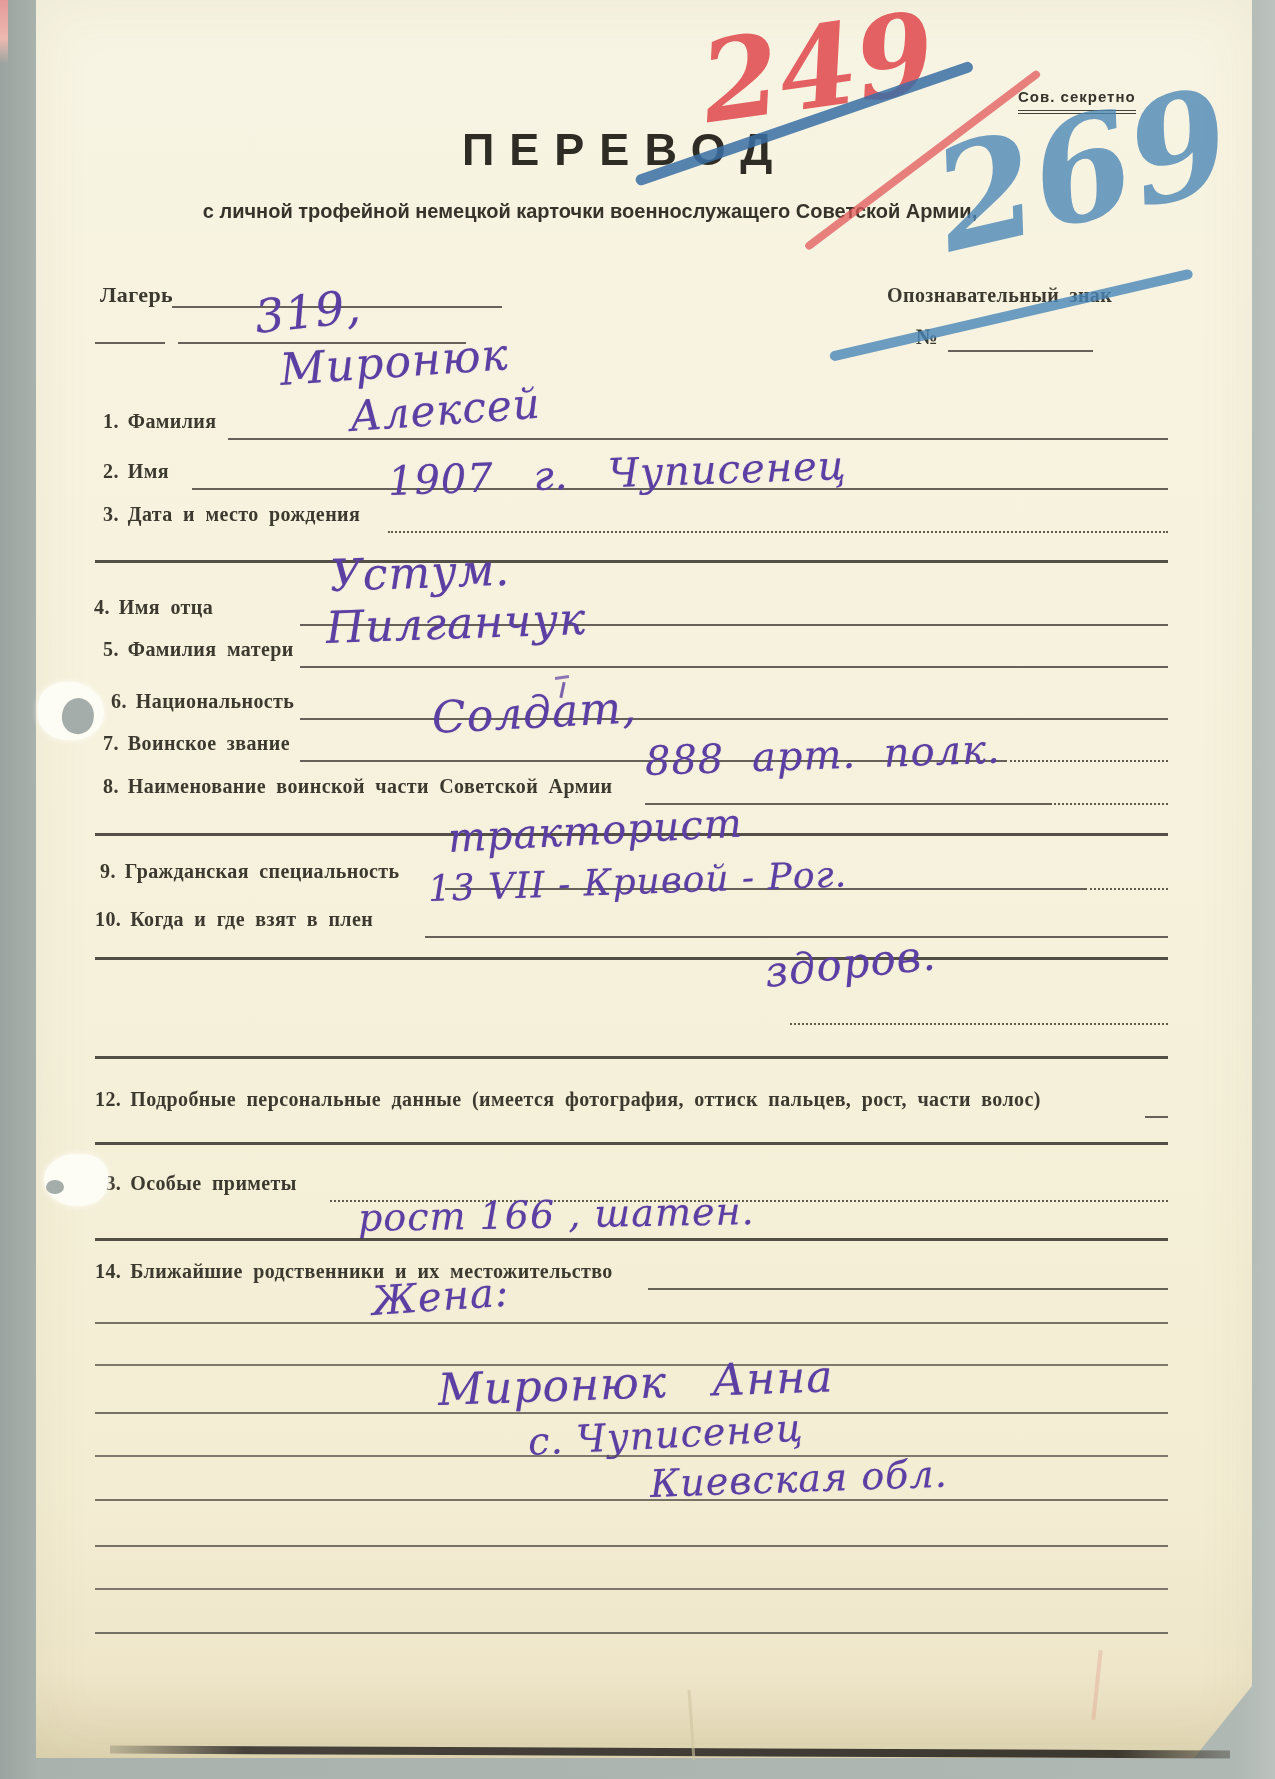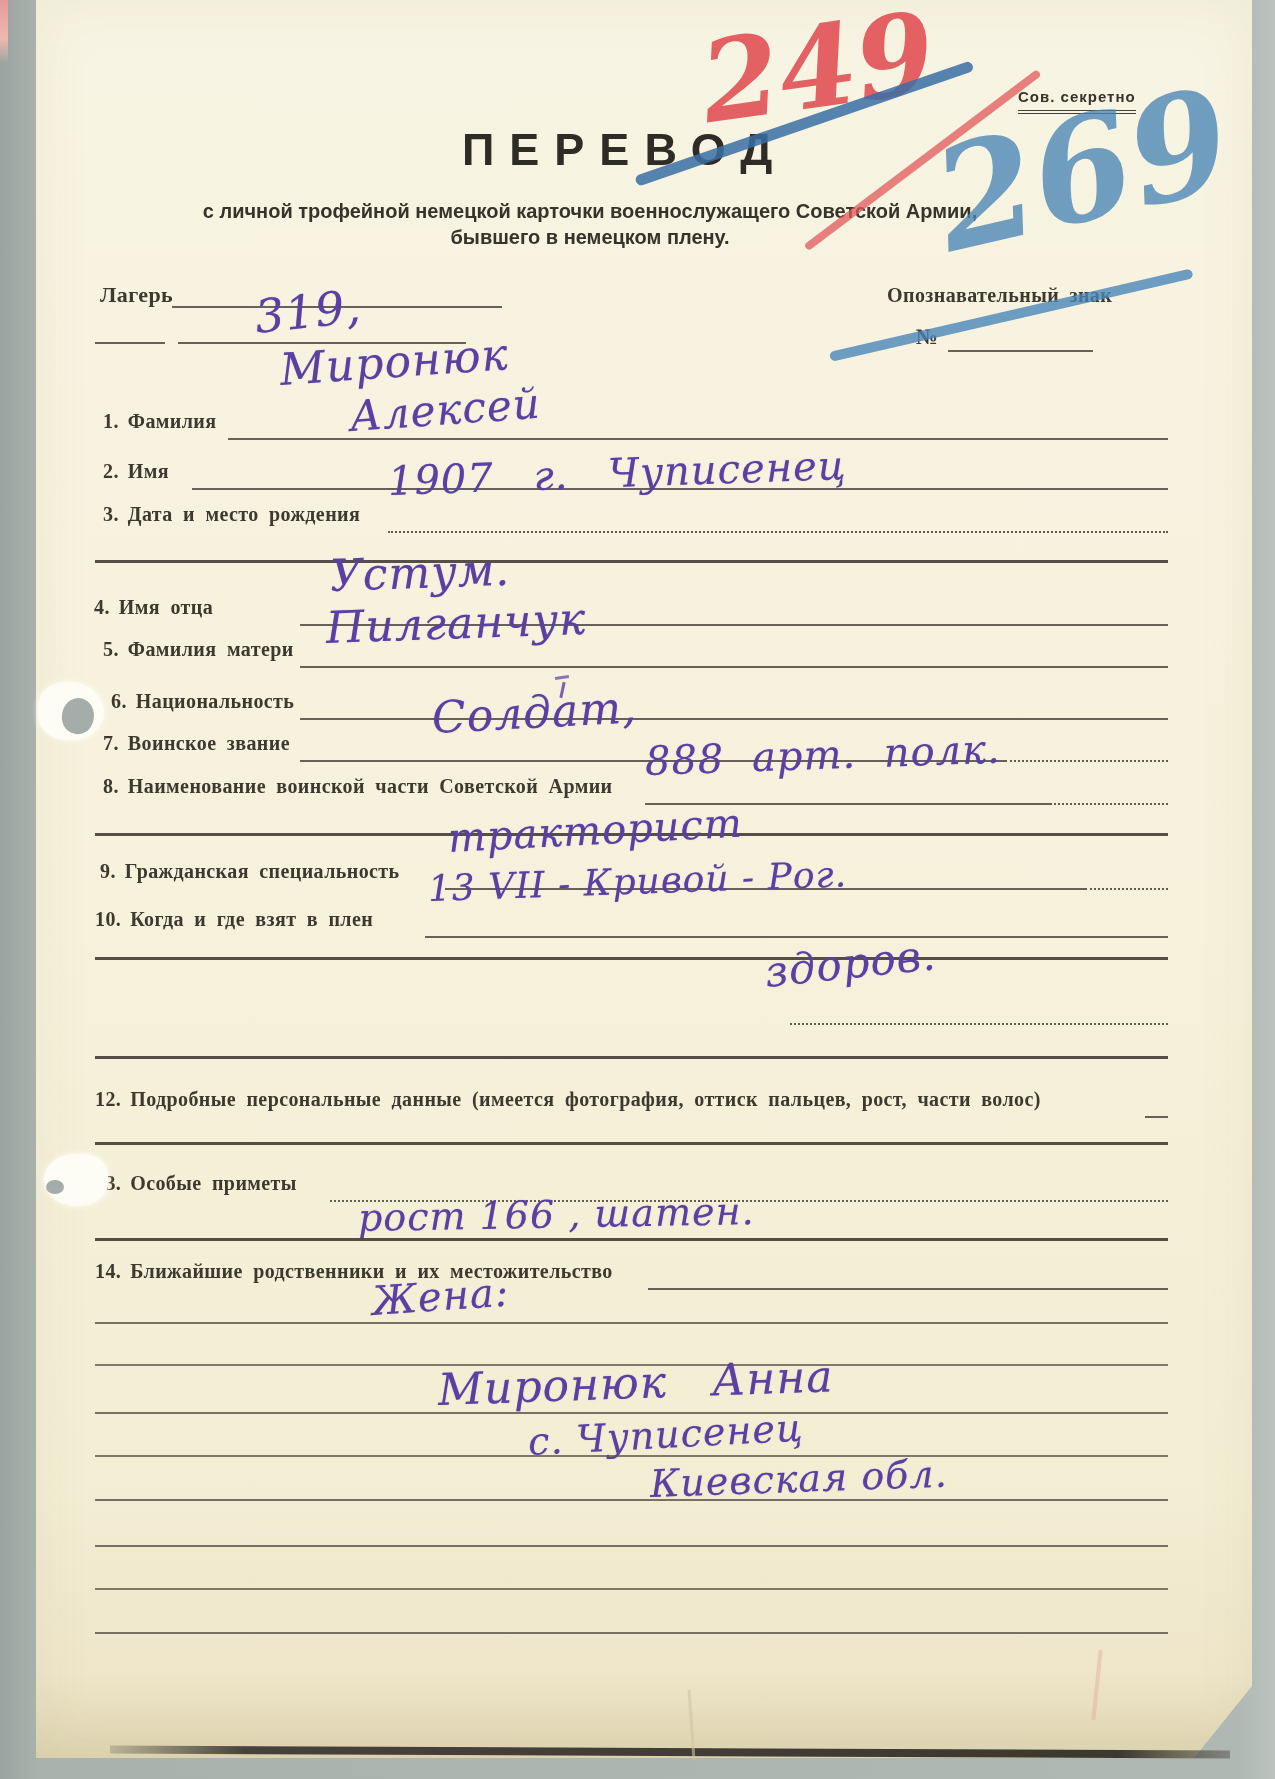--- a/index.html
+++ b/index.html
@@ -51,21 +51,20 @@
   <div class="paper"></div>
   <div class="paper-edge-bottom"></div>
 
   <div style="position:absolute;left:0;top:0;width:8px;height:64px;background:linear-gradient(180deg,#e59a9a,#edb9b0 60%,rgba(237,185,176,0));"></div>
 
   <div class="hdr underline-dbl" style="left:1018px; top:88px; font-size:15px; font-weight:700; letter-spacing:1px;">Сов. секретно</div>
 
   <div class="hdr" style="left:462px; top:124px; font-size:45px; font-weight:700; letter-spacing:15px; color:#2e2c24;">ПЕРЕВОД</div>
 
   <div class="hdr" style="left:140px; top:200px; width:900px; text-align:center; font-size:20px; font-weight:700;">с личной трофейной немецкой карточки военнослужащего Советской Армии,</div>
-  <div class="hdr" style="left:140px; top:226px; width:900px; text-align:center; font-size:20px; font-weight:700;">бывшего в немецком плену.</div>
 
   <div class="pencil" style="left:702px; top:18px; font-size:112px; color:#e0484d; opacity:.85; transform:rotate(-8deg);">249</div>
   <div class="stroke" style="left:636px; top:176px; width:356px; height:11px; background:#3a6fa5; opacity:.85; transform:rotate(-19deg);"></div>
   <div class="stroke" style="left:806px; top:244px; width:292px; height:8px; background:#e25959; opacity:.75; transform:rotate(-37deg);"></div>
   <div class="pencil" style="left:938px; top:120px; font-size:142px; color:#4a86b6; opacity:.78; transform:rotate(-13deg);">269</div>
 
   <div class="lbl" style="left:100px; top:282px; font-size:22px;">
     <span>Лагерь</span>
   </div>
   <div class="rule" style="left:172px; top:306px; width:330px;"></div>

